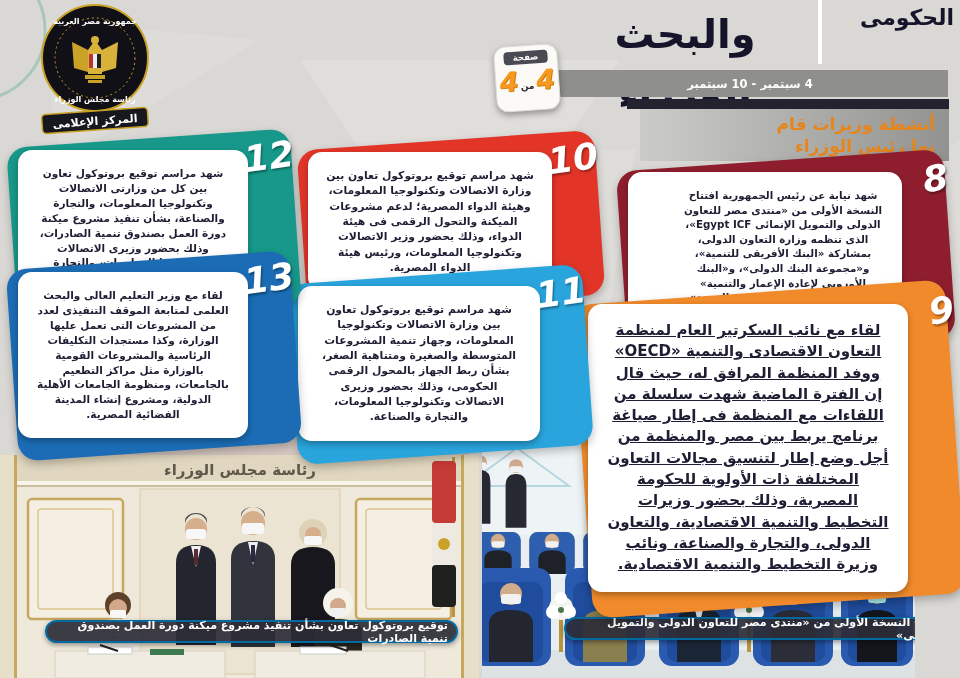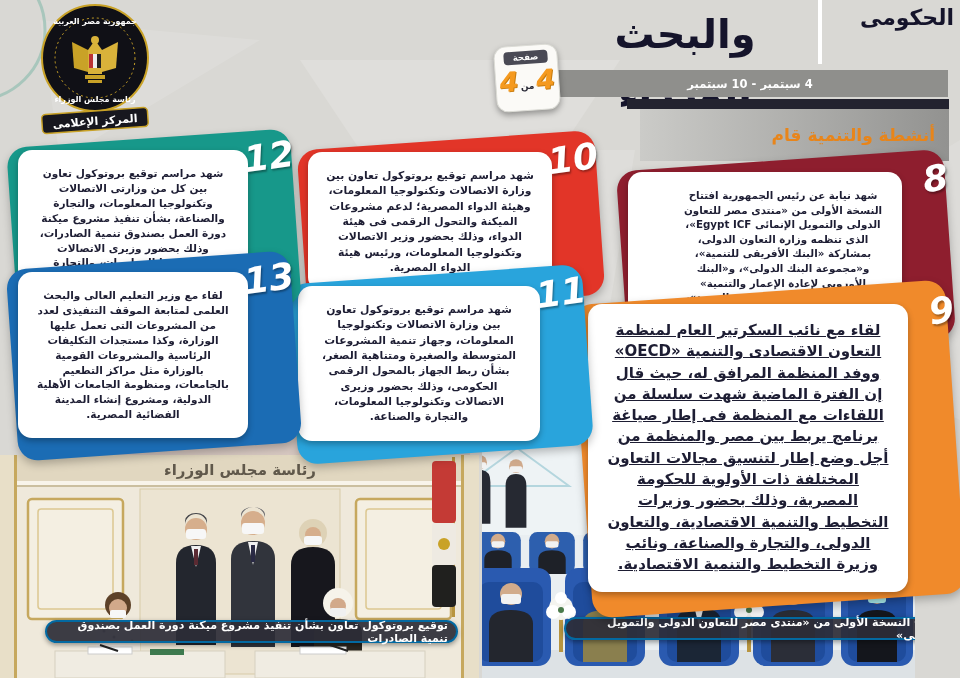--- a/index.html
+++ b/index.html
@@ -121,21 +121,22 @@
     <div class="pb-label">صفحة</div>
     <div class="pb-nums">
       <span class="pb-num">4</span>
       <span class="pb-of">من</span>
       <span class="pb-num">4</span>
     </div>
   </div>
 
   <div class="abs banner-darkbar"></div>
   <div class="abs section-banner">
-    <div>أنشطة والتنمية قام</div>
+    <div>أنشطة وزيرات قام</div>
+    <div>بها رئيس الوزراء</div>
   </div>
 
   <div class="callout" id="c8" style="z-index:4;">
     <div class="shape" style="background: rgb(142, 30, 46);"></div>
     <div class="num">8</div>
     <div class="box">
         <p>شهد نيابة عن رئيس الجمهورية افتتاح النسخة الأولى من «منتدى مصر للتعاون الدولى والتمويل الإنمائى Egypt ICF»، الذى تنظمه وزارة التعاون الدولى، بمشاركة «البنك الأفريقى للتنمية»، و«مجموعة البنك الدولى»، و«البنك الأوروبى لإعادة الإعمار والتنمية» و«منظمة التعاون الاقتصادى والتنمية»، و«مؤسسة يورومنى».</p>
       </div>
   </div>
   <div class="callout" id="c9" style="z-index:4;">

